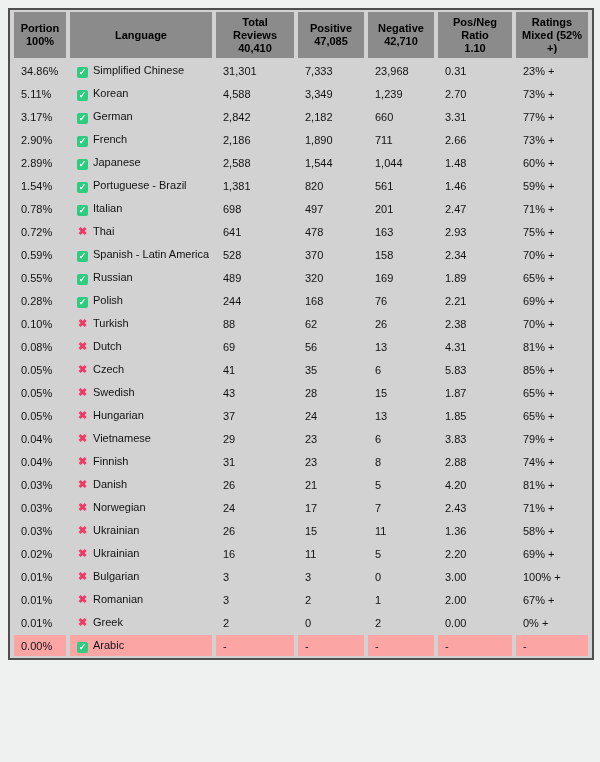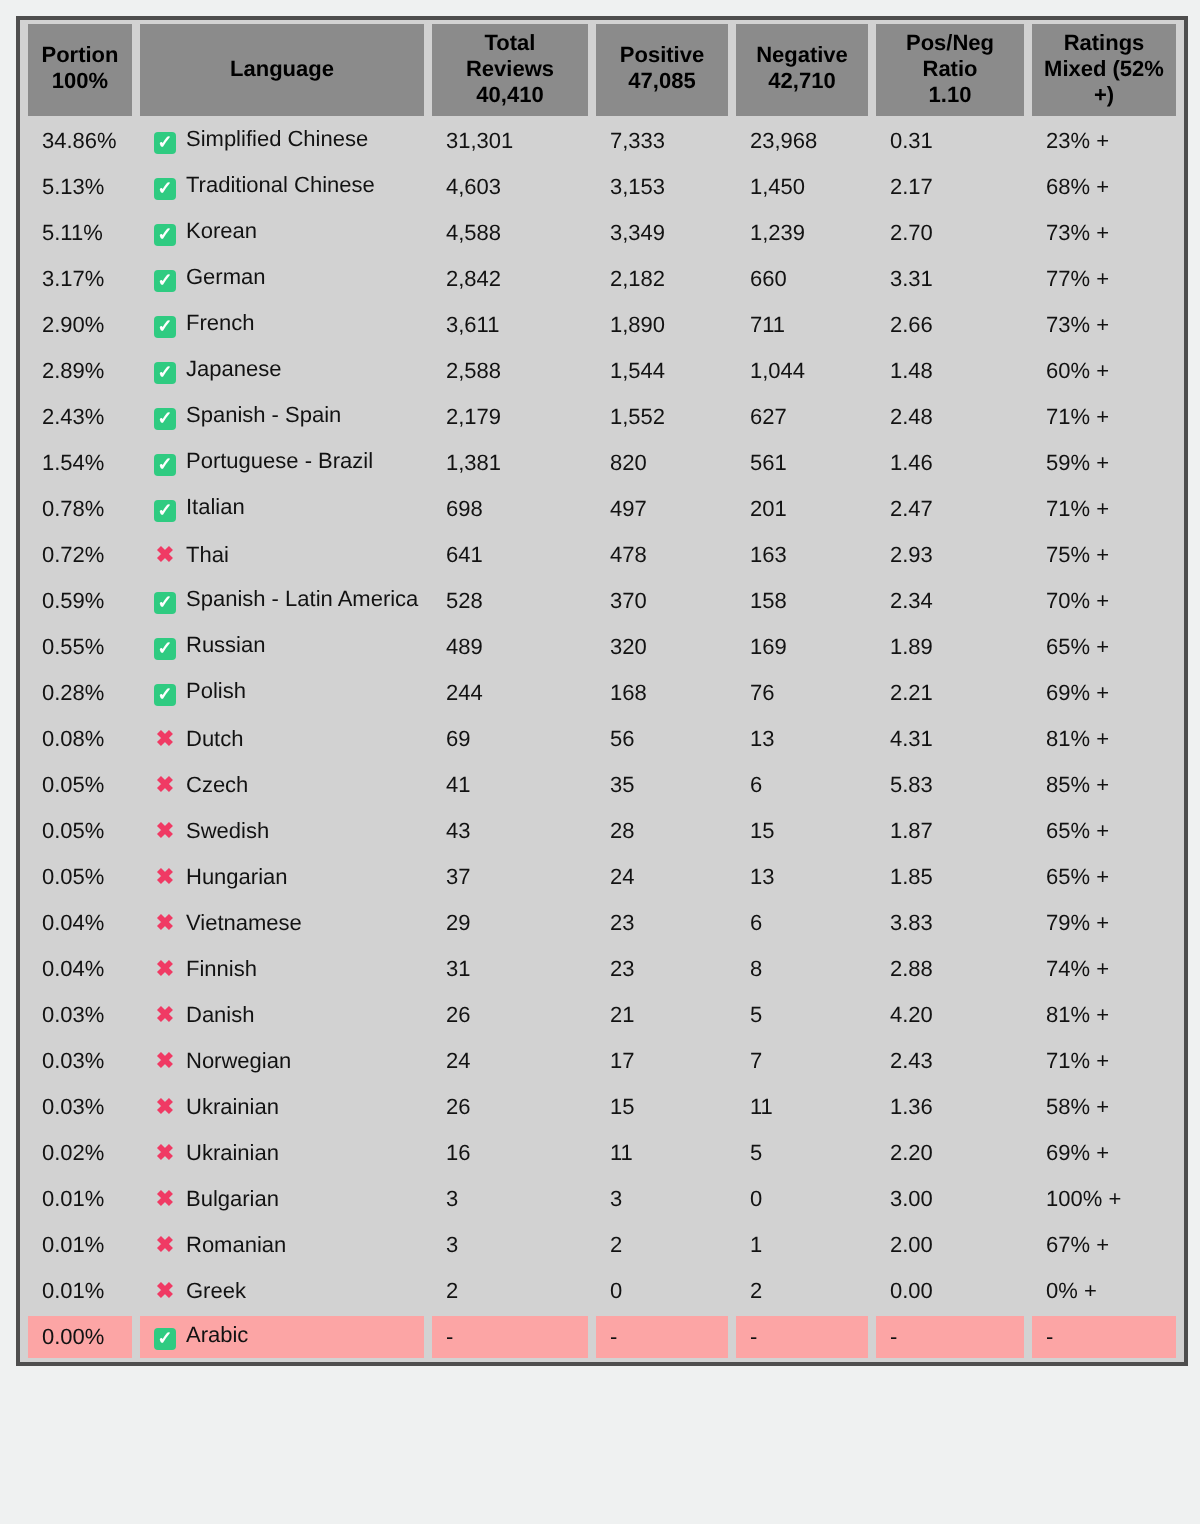--- a/index.html
+++ b/index.html
@@ -102,74 +102,56 @@
         <tr>
           <td>34.86%</td>
           <td><span class="icon-check">✓</span><span>Simplified Chinese</span></td>
           <td>31,301</td>
           <td>7,333</td>
           <td>23,968</td>
           <td>0.31</td>
           <td>23% +</td>
         </tr>
         <tr>
-          <td>5.13%</td>
-          <td><span class="icon-check">✓</span><span>Traditional Chinese</span></td>
-          <td>4,603</td>
-          <td>3,153</td>
-          <td>1,450</td>
-          <td>2.17</td>
-          <td>68% +</td>
-        </tr>
-        <tr>
           <td>5.11%</td>
           <td><span class="icon-check">✓</span><span>Korean</span></td>
           <td>4,588</td>
           <td>3,349</td>
           <td>1,239</td>
           <td>2.70</td>
           <td>73% +</td>
         </tr>
         <tr>
           <td>3.17%</td>
           <td><span class="icon-check">✓</span><span>German</span></td>
           <td>2,842</td>
           <td>2,182</td>
           <td>660</td>
           <td>3.31</td>
           <td>77% +</td>
         </tr>
         <tr>
           <td>2.90%</td>
           <td><span class="icon-check">✓</span><span>French</span></td>
-          <td>3,611</td>
+          <td>2,186</td>
           <td>1,890</td>
           <td>711</td>
           <td>2.66</td>
           <td>73% +</td>
         </tr>
         <tr>
           <td>2.89%</td>
           <td><span class="icon-check">✓</span><span>Japanese</span></td>
           <td>2,588</td>
           <td>1,544</td>
           <td>1,044</td>
           <td>1.48</td>
           <td>60% +</td>
         </tr>
         <tr>
-          <td>2.43%</td>
-          <td><span class="icon-check">✓</span><span>Spanish - Spain</span></td>
-          <td>2,179</td>
-          <td>1,552</td>
-          <td>627</td>
-          <td>2.48</td>
-          <td>71% +</td>
-        </tr>
-        <tr>
           <td>1.54%</td>
           <td><span class="icon-check">✓</span><span>Portuguese - Brazil</span></td>
           <td>1,381</td>
           <td>820</td>
           <td>561</td>
           <td>1.46</td>
           <td>59% +</td>
         </tr>
         <tr>
           <td>0.78%</td>
@@ -210,20 +192,29 @@
         <tr>
           <td>0.28%</td>
           <td><span class="icon-check">✓</span><span>Polish</span></td>
           <td>244</td>
           <td>168</td>
           <td>76</td>
           <td>2.21</td>
           <td>69% +</td>
         </tr>
         <tr>
+          <td>0.10%</td>
+          <td><span class="icon-cross">✖</span><span>Turkish</span></td>
+          <td>88</td>
+          <td>62</td>
+          <td>26</td>
+          <td>2.38</td>
+          <td>70% +</td>
+        </tr>
+        <tr>
           <td>0.08%</td>
           <td><span class="icon-cross">✖</span><span>Dutch</span></td>
           <td>69</td>
           <td>56</td>
           <td>13</td>
           <td>4.31</td>
           <td>81% +</td>
         </tr>
         <tr>
           <td>0.05%</td>

